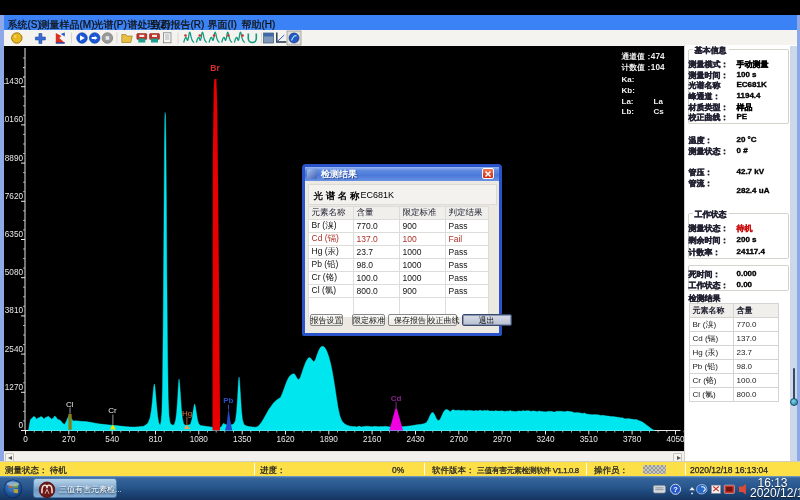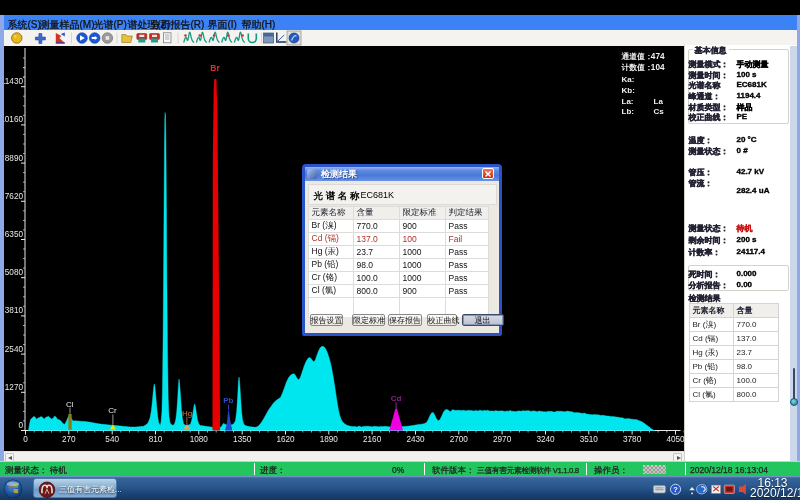--- a/index.html
+++ b/index.html
@@ -31,21 +31,21 @@
 .pv{position:absolute;left:55px;font-size:8px;font-weight:bold;color:#000;white-space:nowrap}
 .red{color:#cc1111}
 
 .ptab{position:absolute;left:4px;width:90px;border:1px solid #c8c8c4;background:#fff}
 
 #pscroll{left:789.5px;top:46px;width:7px;height:415px;background:#ccd8ea}
 
 #hscroll{left:3.5px;top:451px;width:680px;height:10px;background:#f2f1ed;border-top:1px solid #e0ded6}
 .sbtn{position:absolute;top:0.5px;width:9px;height:9px;background:#f4f3ef;border:1px solid #c8c6bc;border-radius:1px;font-size:6px;color:#444;text-align:center;line-height:8px}
 
-#sbar{left:0;top:461px;width:800px;height:15px;background:#22c55e;border-top:1px solid #cfcdc4;font-size:8.5px;color:#222}
+#sbar{left:0;top:461px;width:800px;height:15px;background:#fde047;border-top:1px solid #cfcdc4;font-size:8.5px;color:#222}
 #sbar span{position:absolute;top:3px;white-space:nowrap}
 .sdiv{position:absolute;top:1px;width:1px;height:12px;background:#d0cec6;border-right:1px solid #fff}
 
 #task{left:0;top:476px;width:800px;height:24px;background:linear-gradient(to bottom,#7da4cb 0%,#35659b 8%,#29578d 45%,#1d4679 70%,#16355f 100%)}
 #appbtn{left:33px;top:478px;width:84px;height:20px;border-radius:3px;border:1px solid #4a7aa8;background:linear-gradient(to bottom,#b8d4ea 0%,#8fb4d6 40%,#6f9cc6 60%,#86aed4 100%)}
 #clock{left:750px;top:479px;width:45px;text-align:center;color:#fff;font-size:12px;line-height:9.5px;text-shadow:0 1px 1px #123}
 
 .ptab td{border:1px solid #d4d4d0;font-size:8px;color:#222;padding:1px 3px;height:12.4px;font-weight:normal}
 .ptab td.th{background:#f0efeb;font-weight:bold;color:#223}
 #slider{position:absolute;left:792.8px;top:368px;width:2.6px;height:32px;background:#3a4a66;border-radius:2px}
@@ -317,32 +317,35 @@
       <div class="pl" style="top:67.2px;left:4px">校正曲线：</div>
       <div class="pv" style="top:67.2px;left:52px">PE</div>
       <div class="pl" style="top:90.2px;left:4px">温度：</div>
       <div class="pv" style="top:90.2px;left:52px">20 °C</div>
       <div class="pl" style="top:100.6px;left:4px">测量状态：</div>
       <div class="pv" style="top:100.6px;left:52px">0 #</div>
       <div class="pl" style="top:122.4px;left:4px">管压：</div>
       <div class="pv" style="top:122.4px;left:52px">42.7 kV</div>
       <div class="pl" style="top:132.9px;left:4px">管流：</div>
       <div class="pv" style="top:141px;left:52px">282.4 uA</div>
+      <div class="grp" style="top:167.5px;height:46px">
+        <div class="gtitle">工作状态</div>
+      </div>
       <div class="pl" style="top:178.2px;left:4px">测量状态：</div>
       <div class="pv red" style="top:178.2px;left:52px">待机</div>
       <div class="pl" style="top:190.2px;left:4px">剩余时间：</div>
       <div class="pv" style="top:190.2px;left:52px">200 s</div>
       <div class="pl" style="top:202.2px;left:4px">计数率：</div>
       <div class="pv" style="top:202.2px;left:52px">24117.4</div>
       <div class="grp" style="top:220px;height:26px">
         <div class="gtitle"></div>
       </div>
       <div class="pl" style="top:223.8px;left:4px">死时间：</div>
       <div class="pv" style="top:223.8px;left:52px">0.000</div>
-      <div class="pl" style="top:234.6px;left:4px">分析报告：</div>
+      <div class="pl" style="top:234.6px;left:4px">工作状态：</div>
       <div class="pv" style="top:234.6px;left:52px">0.00</div>
       <div class="pl" style="top:247.5px;left:4px">检测结果</div>
       <table class="ptab" style="top:258px;border-collapse:collapse" cellspacing="0">
         <tbody>
           <tr>
             <td class="th" style="width:44px">元素名称</td>
             <td class="th">含量</td>
           </tr>
           <tr>
             <td>Br (溴)</td>
@@ -506,17 +509,17 @@
   <tr class="emptyr">
             <td></td>
             <td></td>
             <td></td>
             <td></td>
           </tr>
  </tbody>
       </table>
  <div class="dbtn" style="left:4.5px">报告设置</div>
  <div class="dbtn" style="left:47px">限定标准</div>
- <div class="dbtn" style="left:83px;width:34px">保存报告</div>
+ <div class="dbtn" style="left:83px;width:44px">保存报告</div>
  <div class="dbtn" style="left:121.5px;width:30px">校正曲线</div>
- <div class="dbtn" id="dquit" style="left:156.5px;width:42px">退出</div>
+ <div class="dbtn" id="dquit" style="left:156.5px;width:50px">退出</div>
 </div>
 </div>
 
 </body></html>

